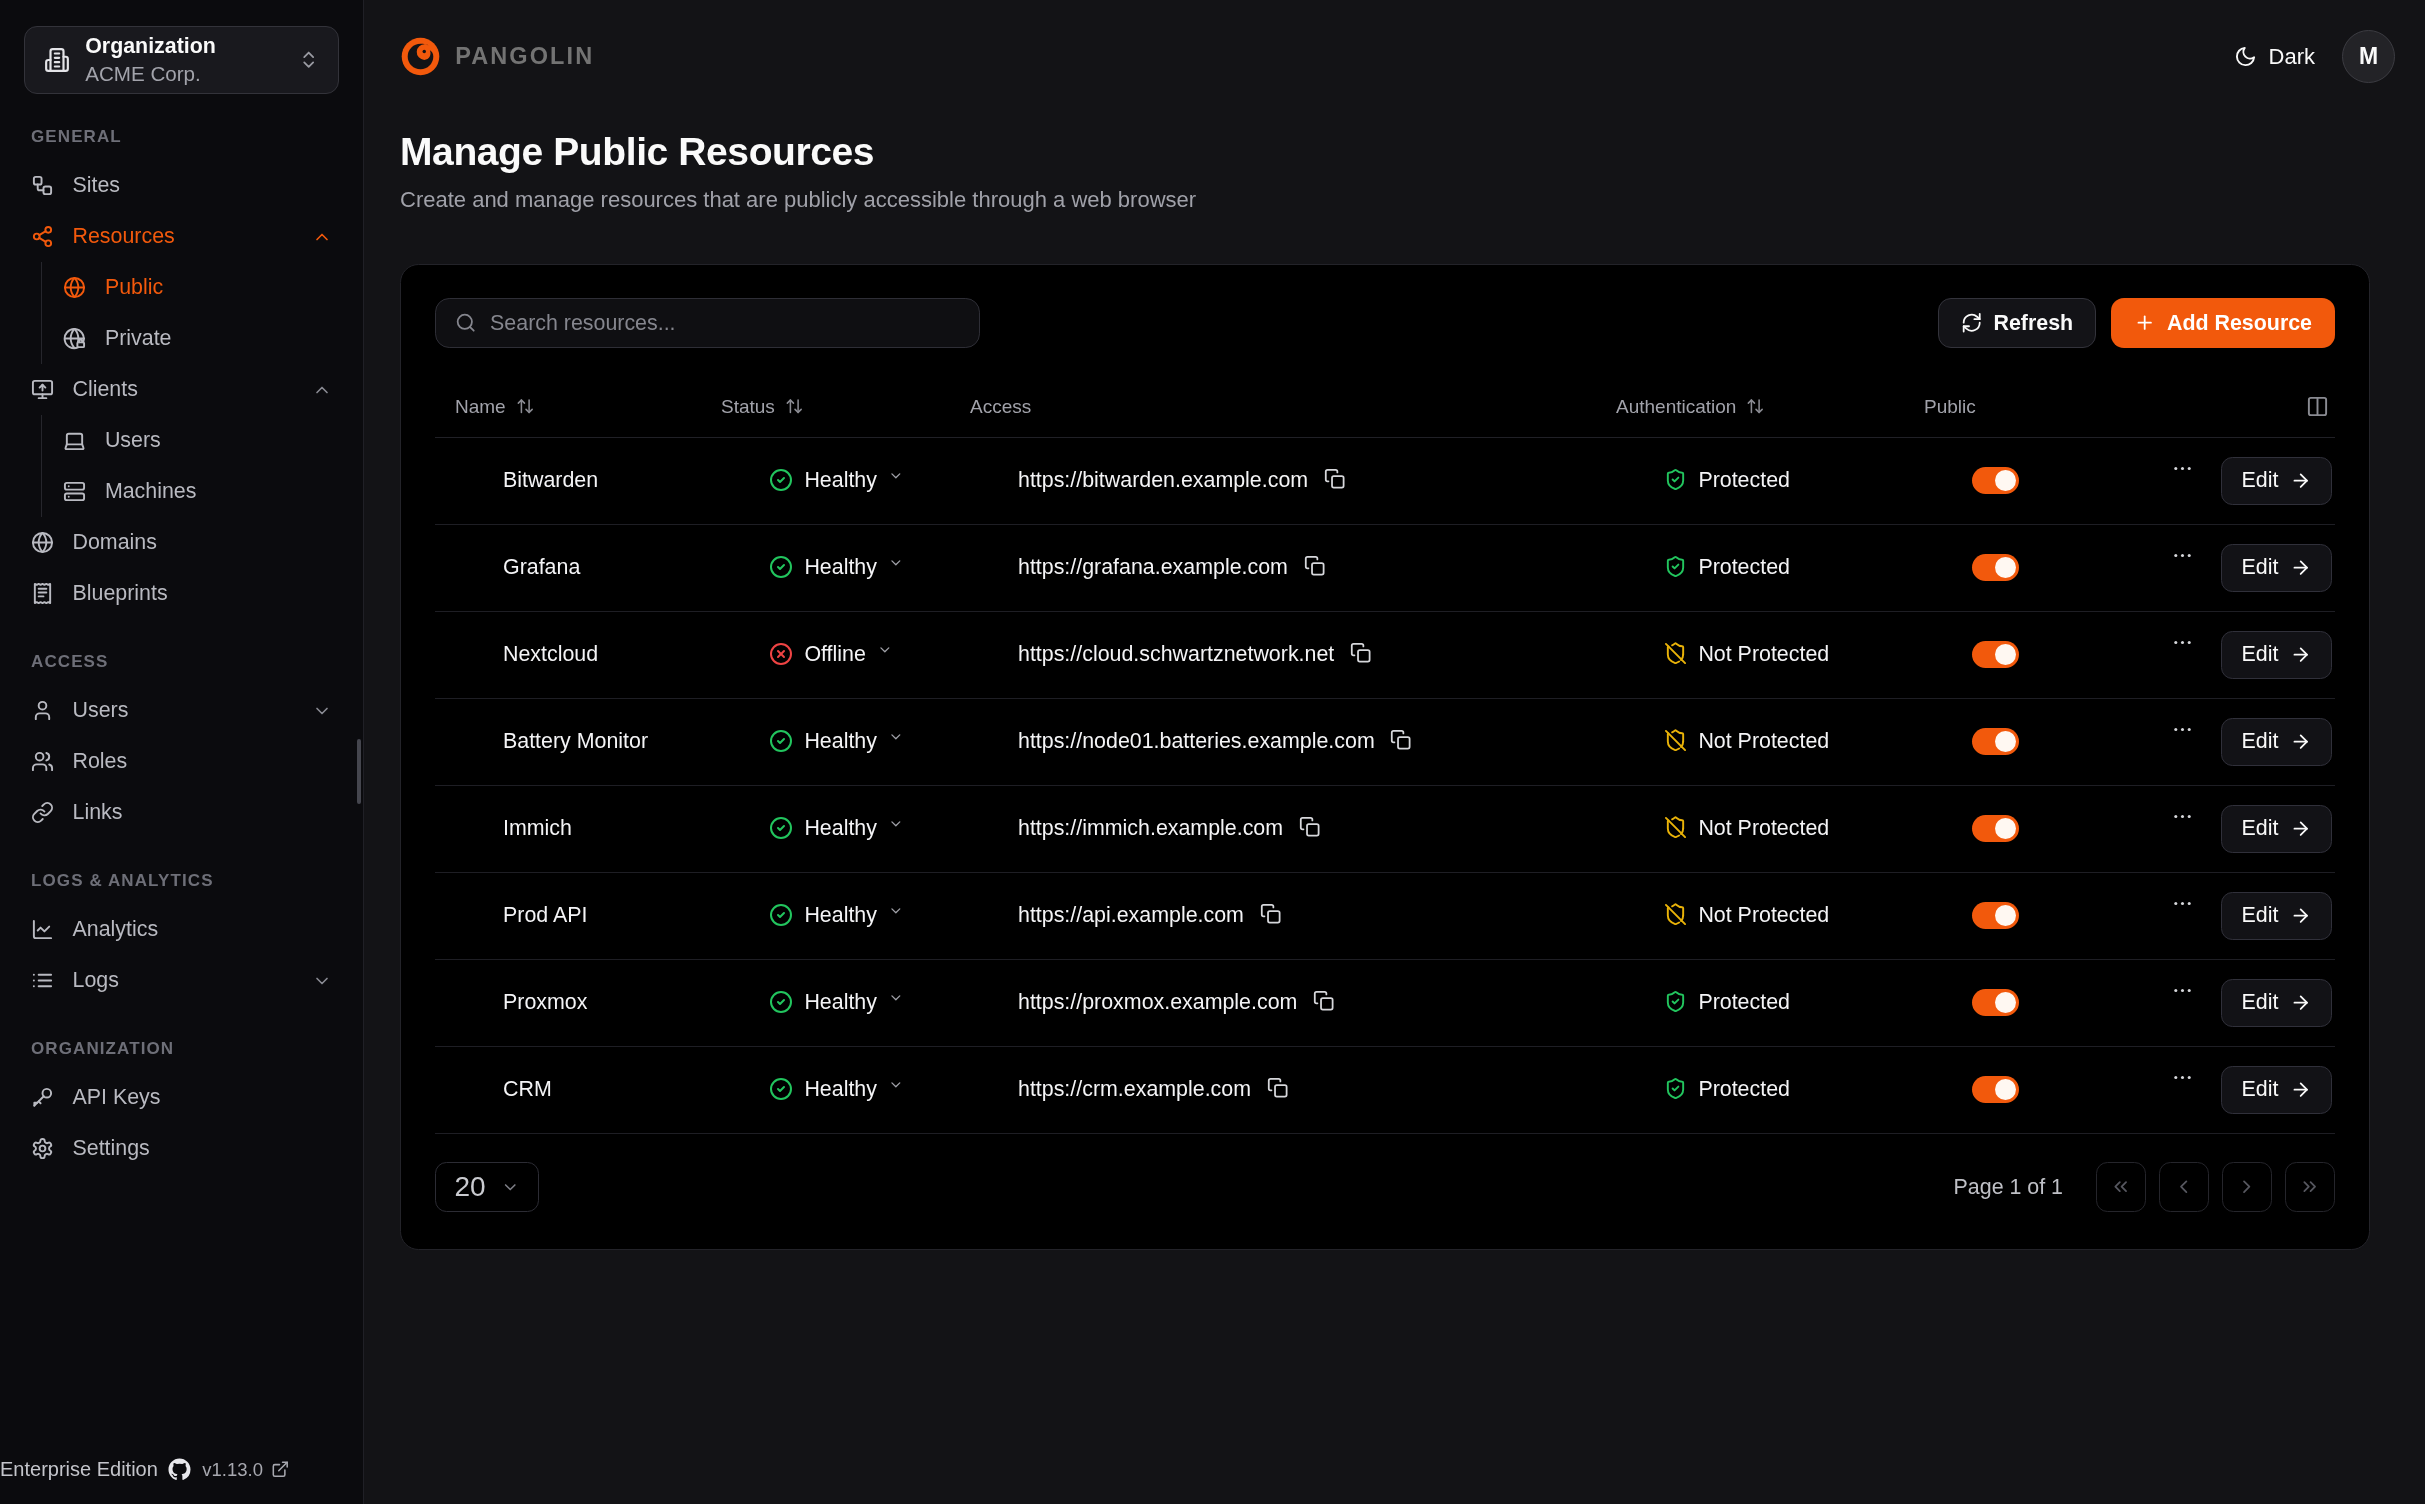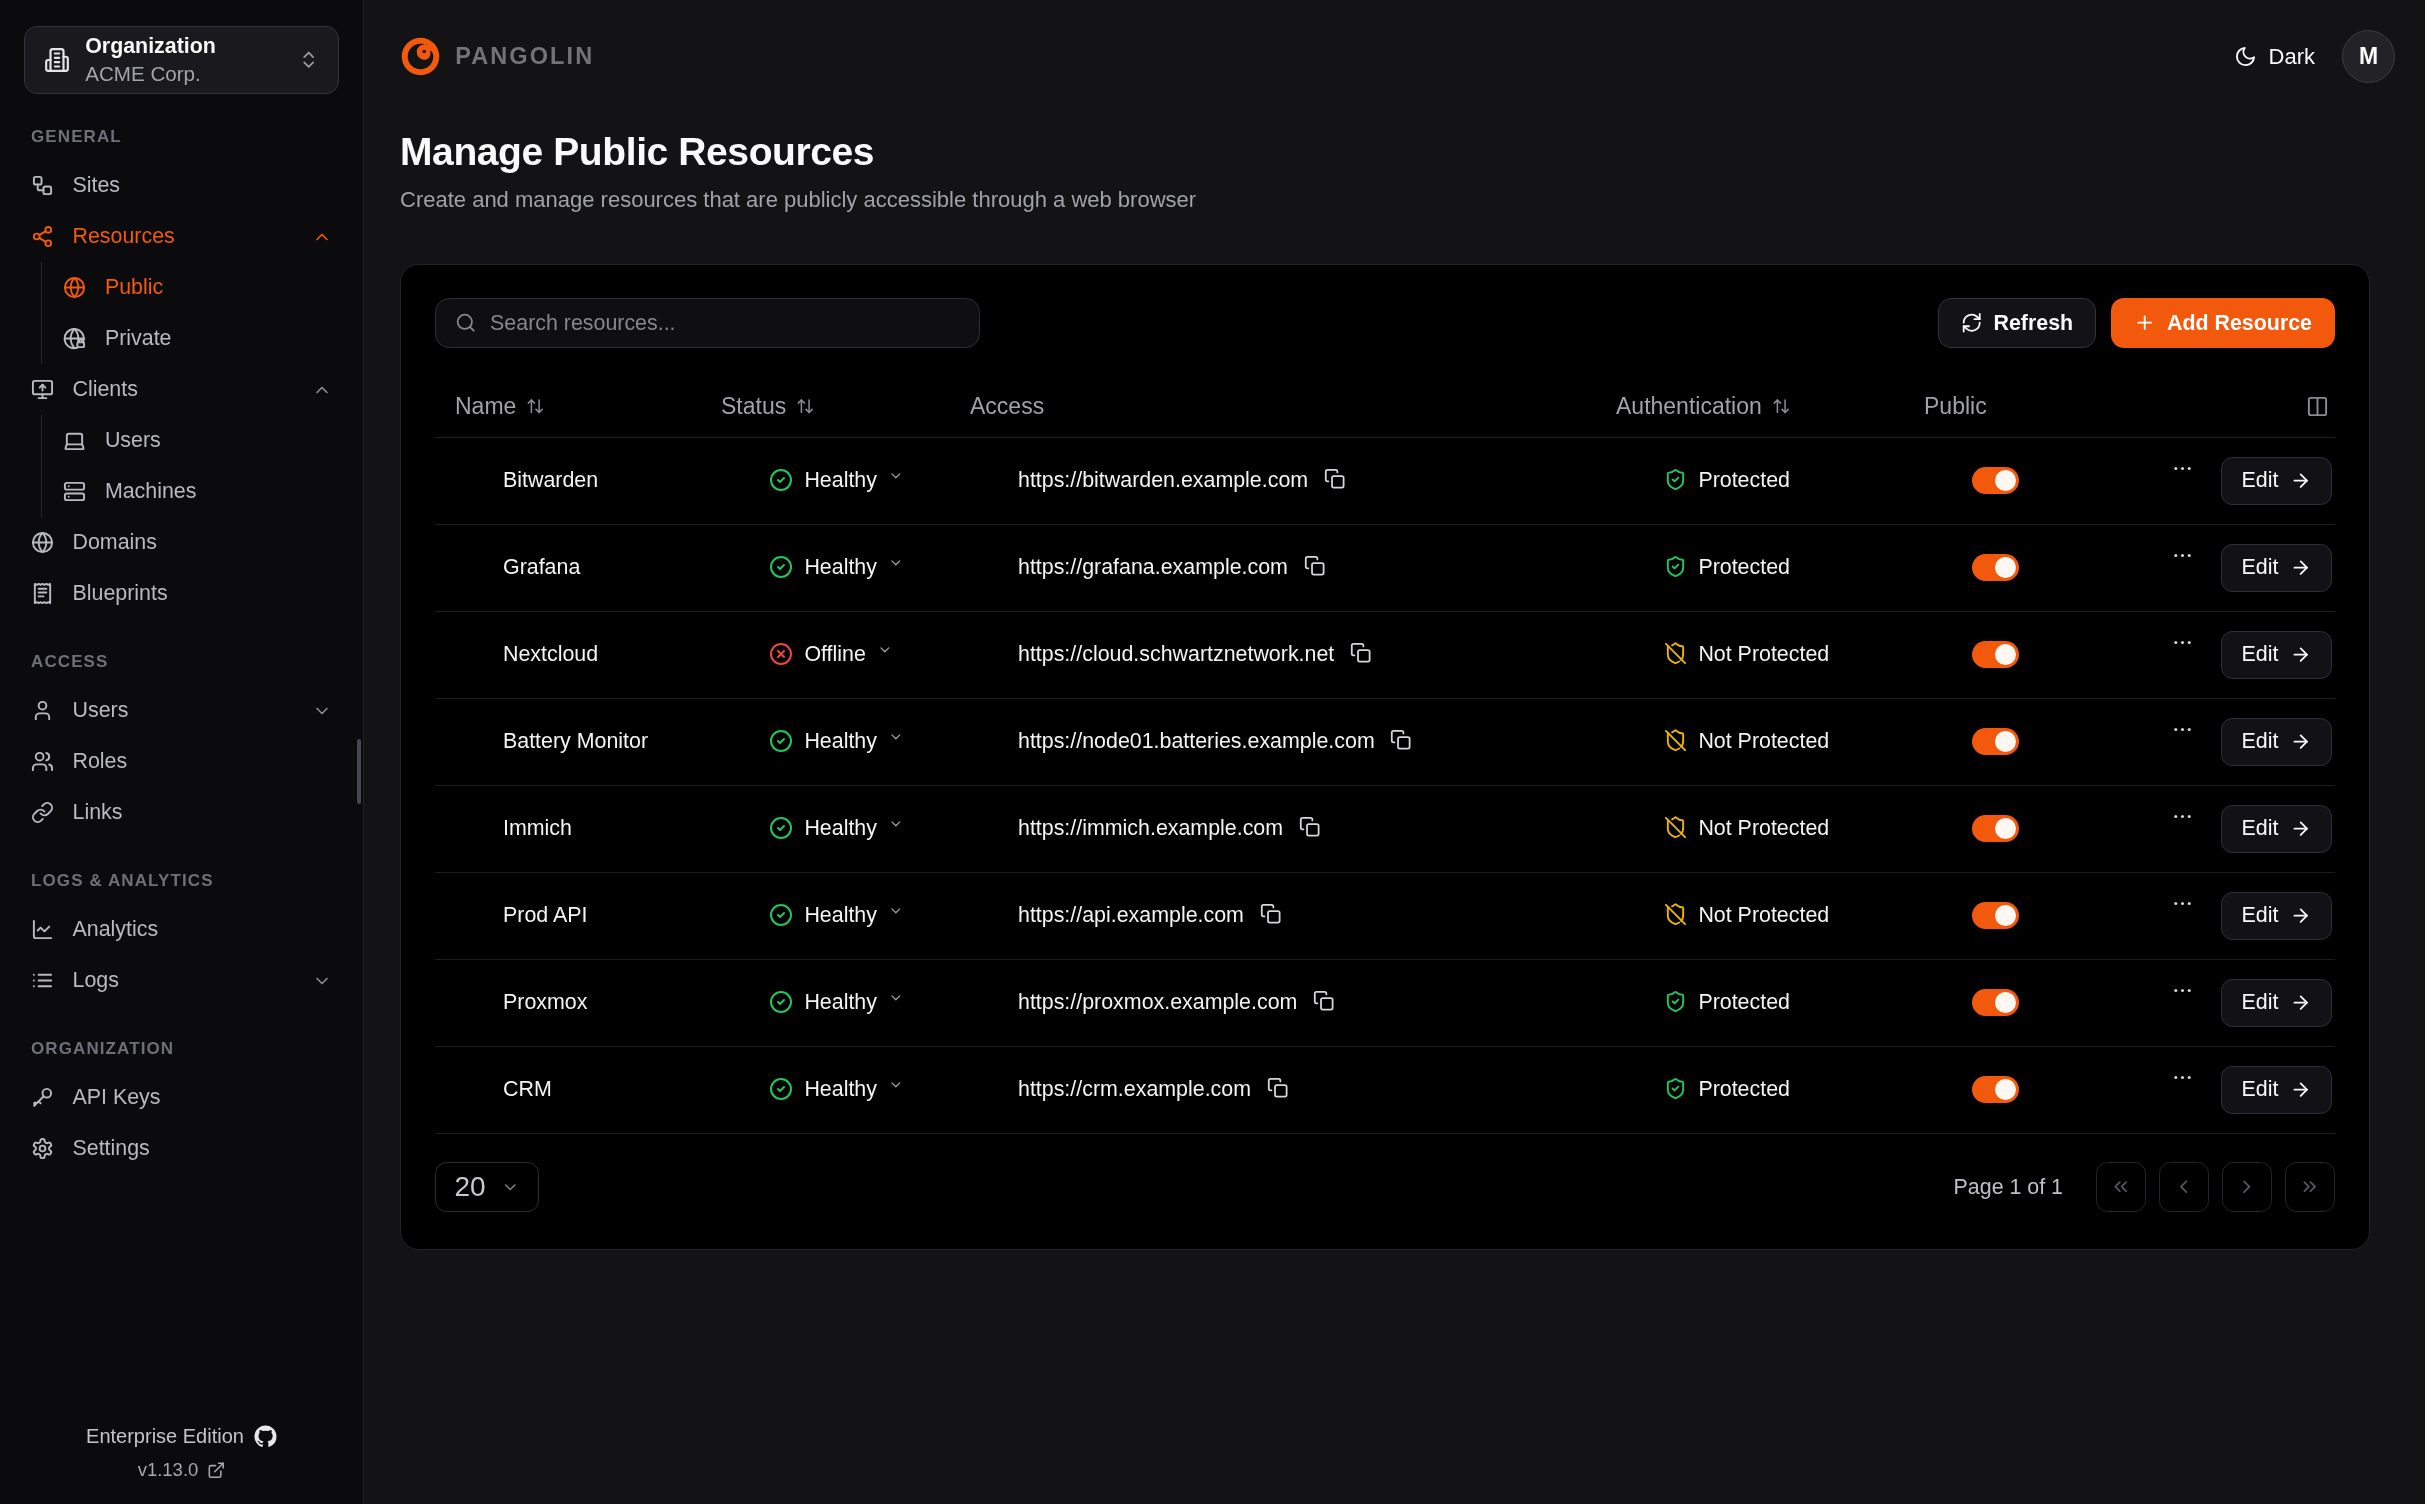--- a/index.html
+++ b/index.html
@@ -42,21 +42,21 @@
   }
   .subgroup { margin-left:41px; border-left:1.4px solid #26262C; }
   .subgroup .nav-item { padding-left:21.4px; }
 
   .side-scroll-thumb {
     position:absolute; right:2.1px; top:739px; width:4.3px; height:65px;
     background:#45464E; border-radius:2.1px;
   }
   .side-footer {
     position:absolute; bottom:24px; left:0; width:100%;
-    display:flex; flex-direction:column; align-items:center; gap:11.4px;
+    display:flex; flex-direction:row; align-items:center; gap:11.4px;
   }
   .edition { display:flex; align-items:center; gap:10px; font-size:20px; color:#C4C5CB; }
   .edition .ic { width:23px; height:23px; color:#E8E8EC; }
   .version { display:flex; align-items:center; gap:8.5px; font-size:18.5px; color:#A7A8AF; }
   .version .ic { width:18.5px; height:18.5px; }
 
   
   .main { flex:1; height:100%; overflow:hidden; background:#131316; }
   .topbar {
     display:flex; align-items:center; justify-content:space-between;
@@ -98,21 +98,21 @@
     display:flex; align-items:center; gap:11.4px; height:50px; border-radius:13px;
     font-size:21.4px; font-weight:600; font-family:inherit; cursor:pointer;
   }
   .btn .ic { width:21.4px; height:21.4px; }
   .btn-refresh { padding:0 21.4px; background:#131317; border:1.4px solid #33333B; color:#FAFAFA; }
   .btn-add { padding:0 23px; background:#F2590C; border:none; color:#FFFFFF; margin-left:15.7px; }
 
   
   .tgrid { display:grid; grid-template-columns:266px 249px 646px 308px 1fr 214px; align-items:center; }
   .thead { margin-top:28.5px; height:61px; border-bottom:1.4px solid #202026; padding-left:20px; }
-  .th { display:flex; align-items:center; gap:10px; font-size:23px; color:#A1A2AA; }
+  .th { display:flex; align-items:center; gap:10px; font-size:19px; color:#A1A2AA; }
   .th .ic { width:18.5px; height:18.5px; color:#8A8B92; }
   .th.sortable { cursor:pointer; }
   .th-actions { justify-content:flex-end; padding-right:5.7px; color:#C7C8CE; }
   .th-actions .ic { width:23px; height:23px; cursor:pointer; }
 
   .trow { height:87px; border-bottom:1.4px solid #1E1E24; padding-left:20px; }
   .cell { display:flex; align-items:flex-start; font-size:21.4px; color:#F4F4F6;margin-left:48px; }
   .cell-status { gap:11.4px; cursor:pointer; }
   .cell-status .st-ic { width:24px; height:24px; }
   .st-ic.ok { color:#22C55E; } .st-ic.bad { color:#EF4444; }

